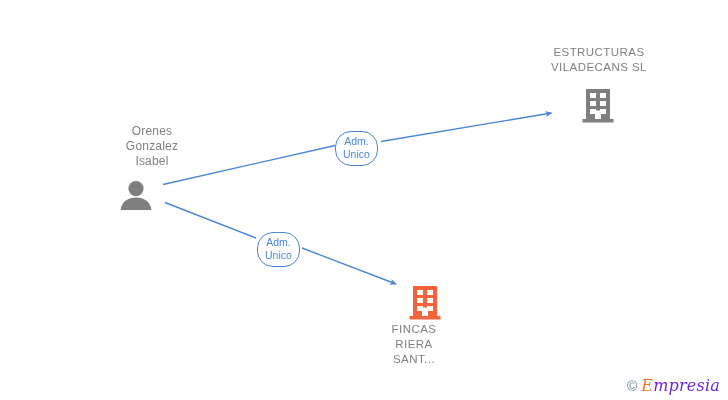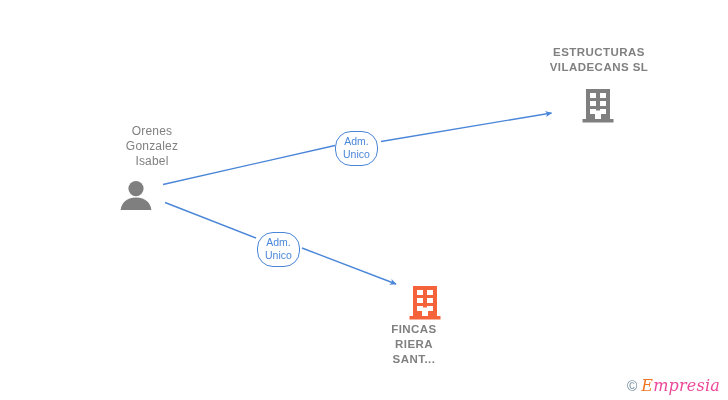--- a/index.html
+++ b/index.html
@@ -34,21 +34,20 @@
     white-space: pre-line;
     user-select: none;
   }
   .node-label.person {
     font-size: 12px;
     letter-spacing: 0.2px;
   }
   .node-label.company {
     font-size: 11.5px;
     letter-spacing: 0.45px;
-    font-weight: bold;
   }
 
   
   .rel-box {
     position: absolute;
     box-sizing: border-box;
     border: 1.3px solid #4a86d8;
     border-radius: 16px;
     background: #ffffff;
     color: #4a86d8;
@@ -82,21 +81,21 @@
     line-height: 1;
   }
   #watermark .brand {
     font-family: "DejaVu Serif", serif;
     font-style: italic;
     font-size: 16px;
     line-height: 1;
     letter-spacing: 0.2px;
   }
   #watermark .brand .cap { color: #ef7622; }
-  #watermark .brand .rest { color: #ec4899; }
+  #watermark .brand .rest { color: #6d28d9; }
 </style>
 </head>
 <body>
 
 <div id="canvas">
 
   <svg id="edges" viewBox="0 0 728 400" xmlns="http://www.w3.org/2000/svg">
     <defs>
       <marker id="arrow-blue" viewBox="0 0 10 10" refX="8.6" refY="5" markerWidth="5.2" markerHeight="5.2" orient="auto-start-reverse">
         <path d="M 0 0.6 L 9.4 5 L 0 9.4 L 2.6 5 Z" fill="#4a86d8"></path>

